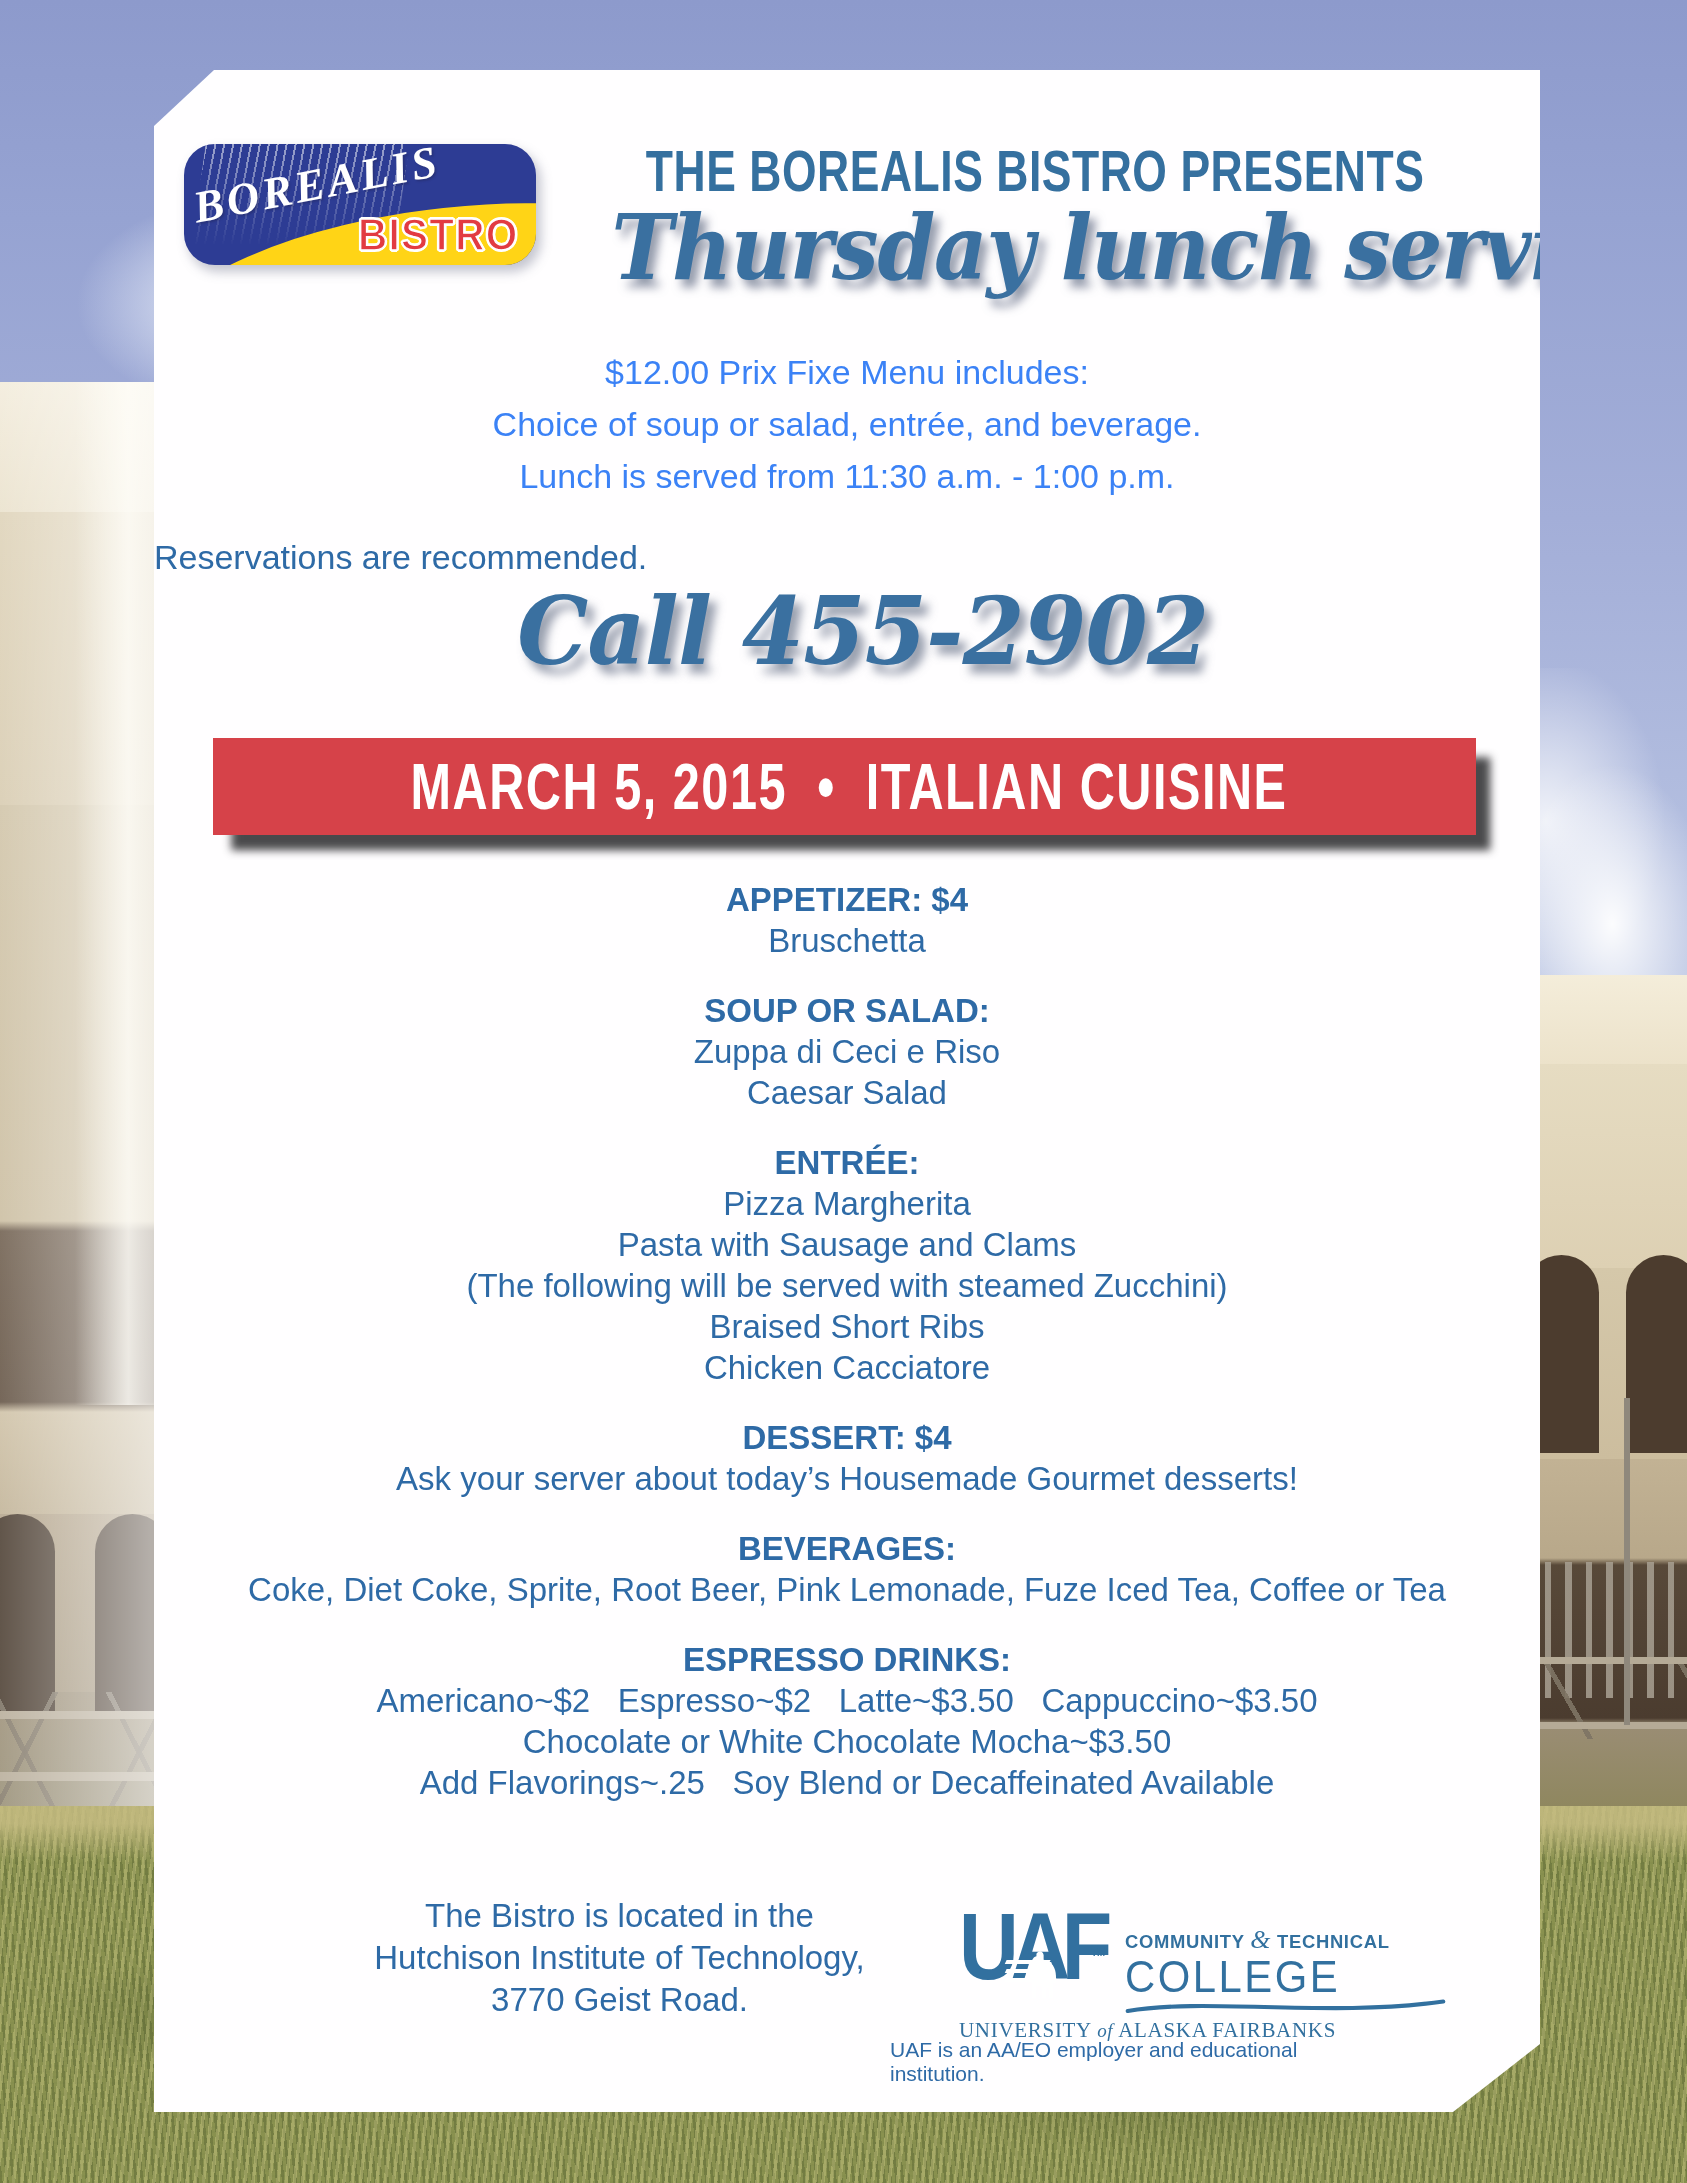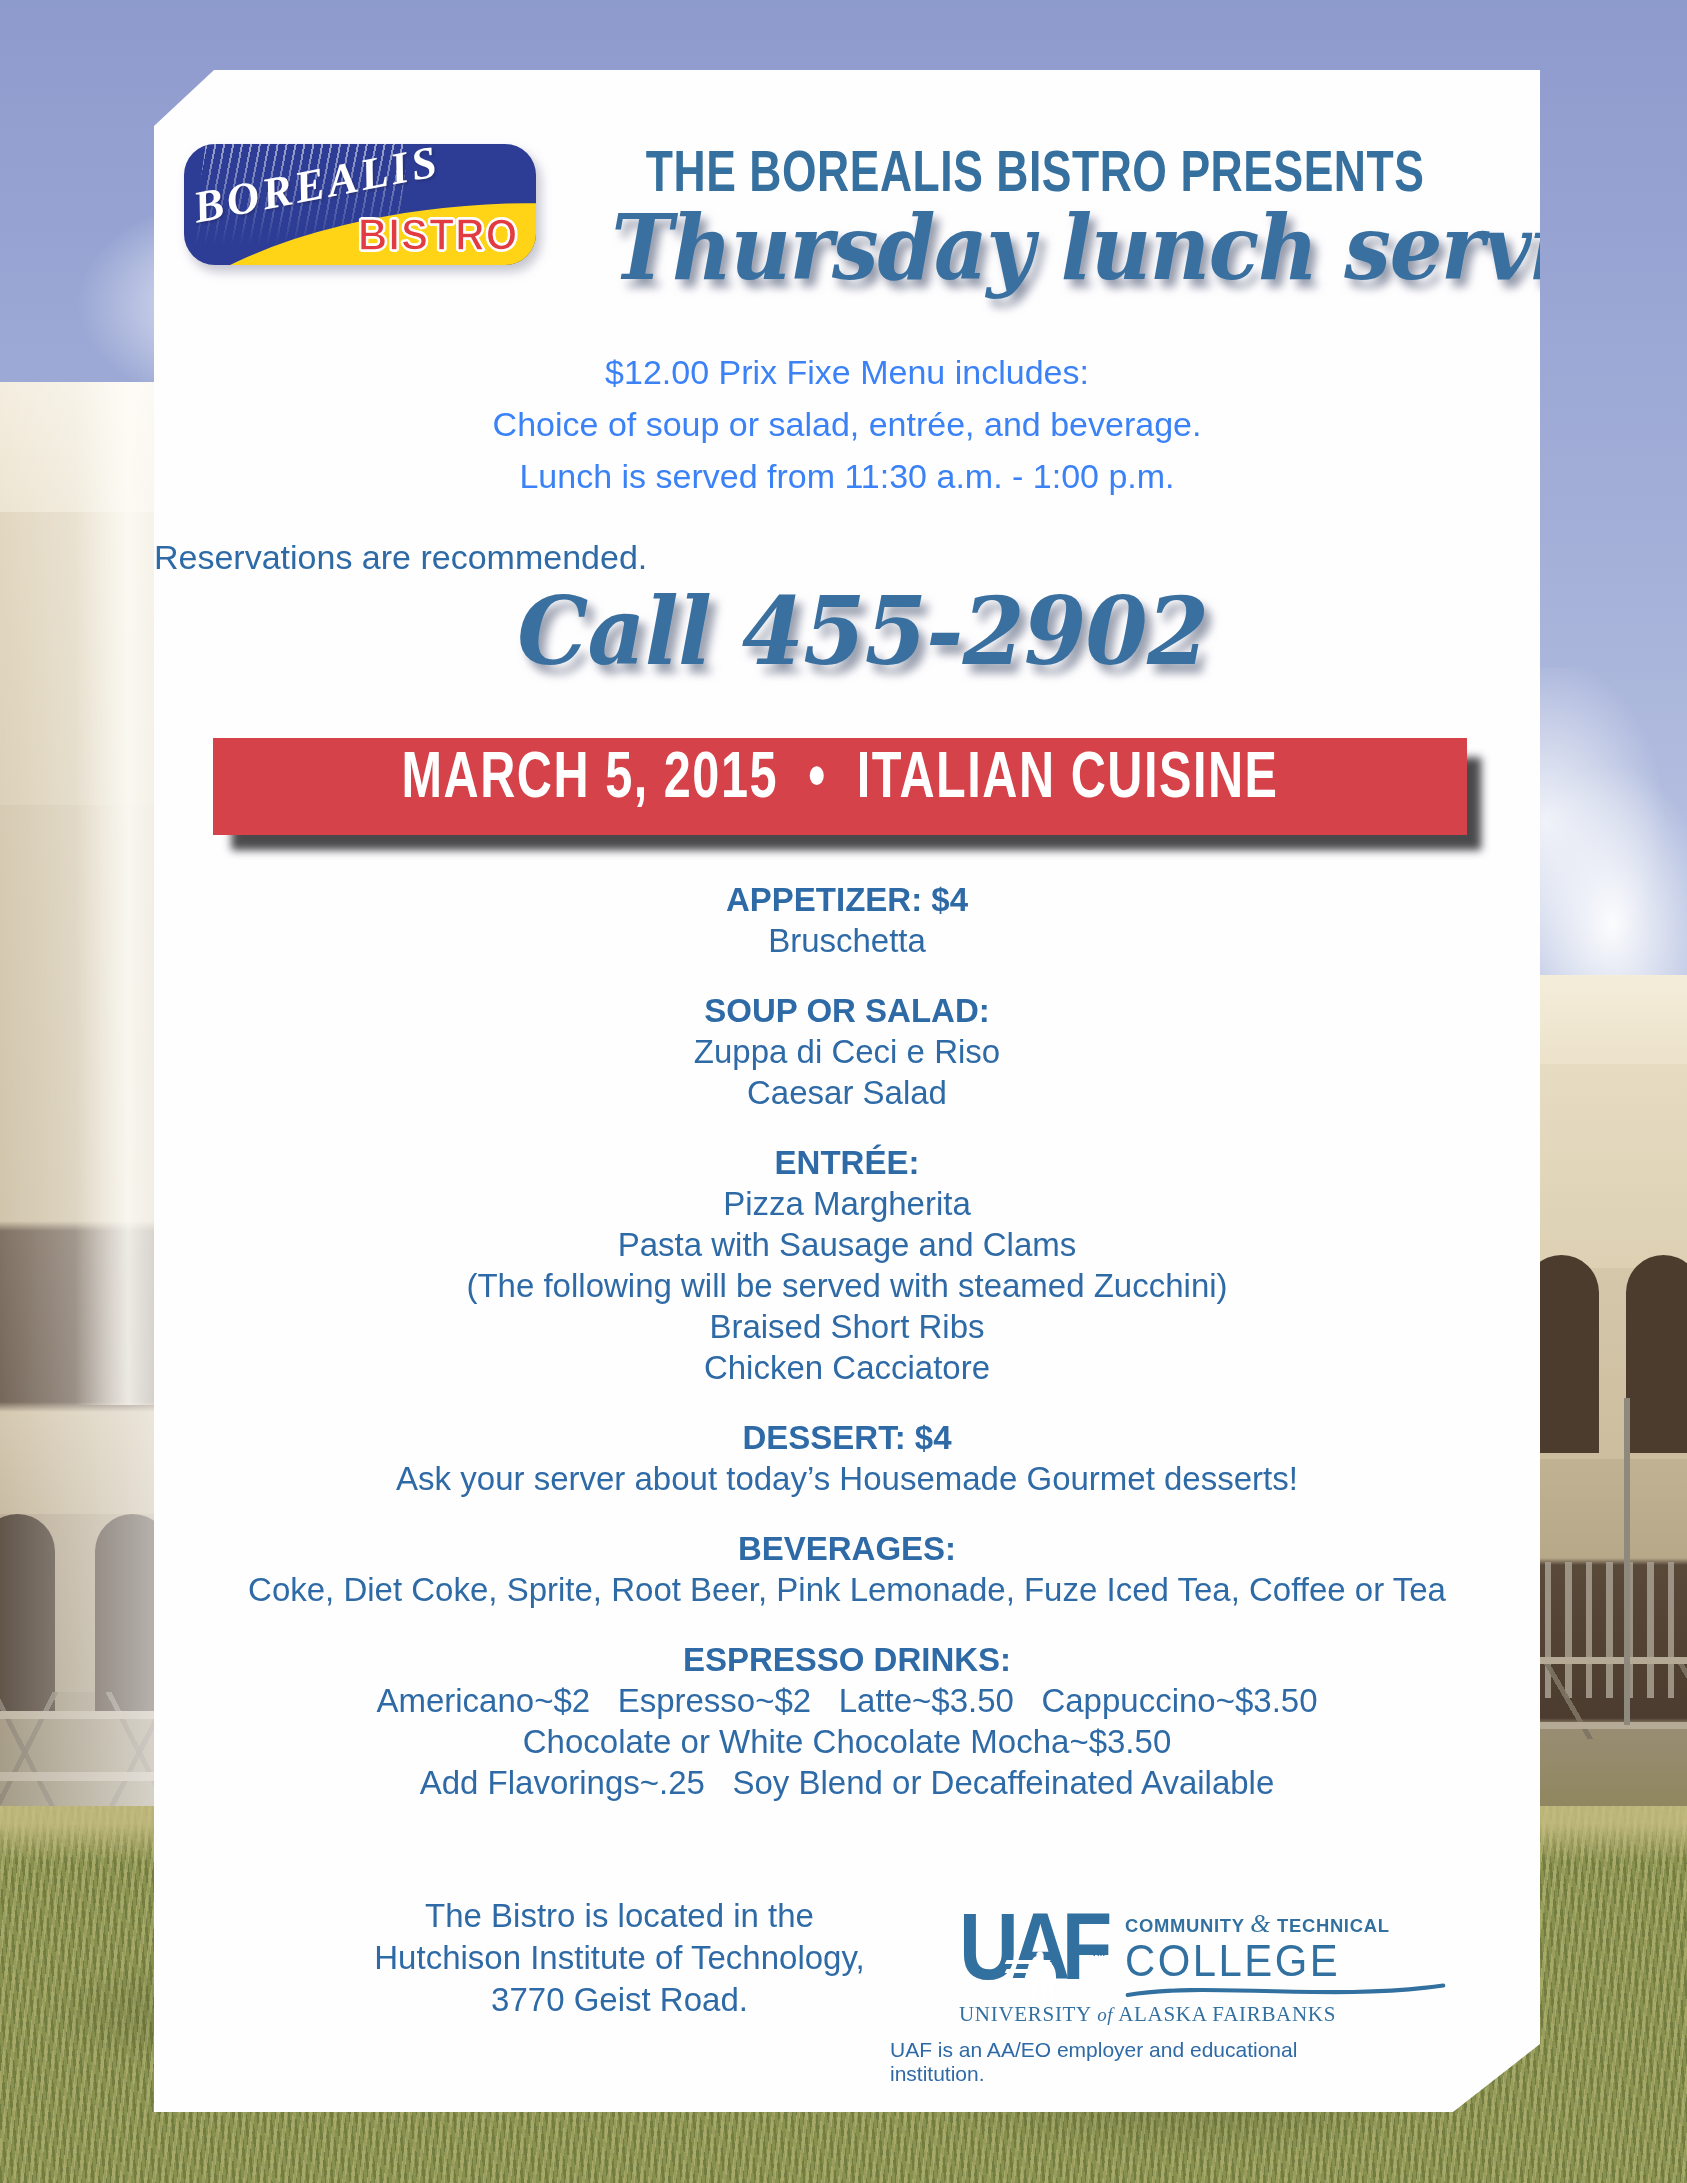--- a/index.html
+++ b/index.html
@@ -86,40 +86,40 @@
     text-shadow:6.8px 8.2px 9.5px rgba(108,118,140,.75);}
   
   .intro{left:0;right:0;top:276px;text-align:center;color:#3b82f6;font-size:34px;line-height:52px;}
   .reservations{left:0;right:0;top:468px;text-align:left;color:#2e6aa6;font-size:34px;}
   .call-script{left:0;right:0;top:506px;text-align:center;white-space:nowrap;color:#3a70a0;margin-left:32px;}
   .call-script span{display:inline-block;font:italic 700 94px "DejaVu Serif",serif;
     transform:scaleX(.95);letter-spacing:-0.7px;text-shadow:7.5px 8.9px 9.5px rgba(108,118,140,.7);}
   
   .banner{left:59px;top:668px;width:1254px;height:97px;background:#d64249;
     box-shadow:16.4px 17.7px 8.2px -1.4px rgba(28,28,30,.8);
-    display:flex;justify-content:center;}
+    display:flex;align-items:center;justify-content:center;padding-left:9px;}
   .banner span{display:inline-block;font-weight:800;font-size:64px;color:#fff;white-space:pre;
     letter-spacing:2px;transform:scaleX(.76);transform-origin:center;}
   
   .menu{left:0;right:0;top:809px;text-align:center;color:#2e6aa6;font-size:33px;line-height:41px;}
   .menu .m-head{font-weight:700;}
   .menu .gap{margin-top:29px;}
   .menu .pre{white-space:pre;}
   
   .location{left:63px;top:1825px;width:805px;text-align:center;color:#2e6aa6;
     font-size:33px;line-height:42px;}
   .uaf{left:805px;top:1833px;width:382px;color:#32709f;}
   .uaf-row1{display:flex;align-items:flex-start;}
   .uaf-mark{position:relative;font-weight:900;font-size:94px;line-height:87px;
     letter-spacing:-9.5px;transform:scaleX(.88);transform-origin:left top;white-space:nowrap;}
   .uaf-tm{position:absolute;right:-1.4px;bottom:-5.5px;font-size:11px;font-weight:700;letter-spacing:0;}
   .uaf-bear{position:absolute;left:74px;top:23px;width:42px;height:52px;}
   .uaf-stripes{position:absolute;left:53px;bottom:8.2px;width:50px;}
   .uaf-stripes i{display:block;height:4.1px;background:#fff;margin-top:4.8px;transform:skewX(-28deg);}
-  .uaf-right{margin-left:1.4px;padding-top:5.5px;}
+  .uaf-right{margin-left:1.4px;padding-top:5.5px;margin-top:16px;}
   .uaf-ct{font-weight:800;font-size:18.4px;letter-spacing:0.7px;white-space:nowrap;}
   .uaf-ct .amp{font:italic 400 26px "Liberation Serif",serif;}
   .uaf-college{font-weight:400;font-size:45px;letter-spacing:2.7px;line-height:44px;white-space:nowrap;
     transform:scaleX(.93);transform-origin:left center;}
   .uaf-swoosh{display:block;margin-top:-2.7px;}
   .uaf-univ{margin-top:1.4px;font-family:"Liberation Serif",serif;font-size:21px;
     letter-spacing:0.7px;white-space:nowrap;}
   .uaf-univ .of{font-style:italic;font-size:19px;text-transform:lowercase;}
   .disclaimer{left:736px;top:1968px;width:505px;color:#2e6aa6;font-size:21px;}
 </style>

